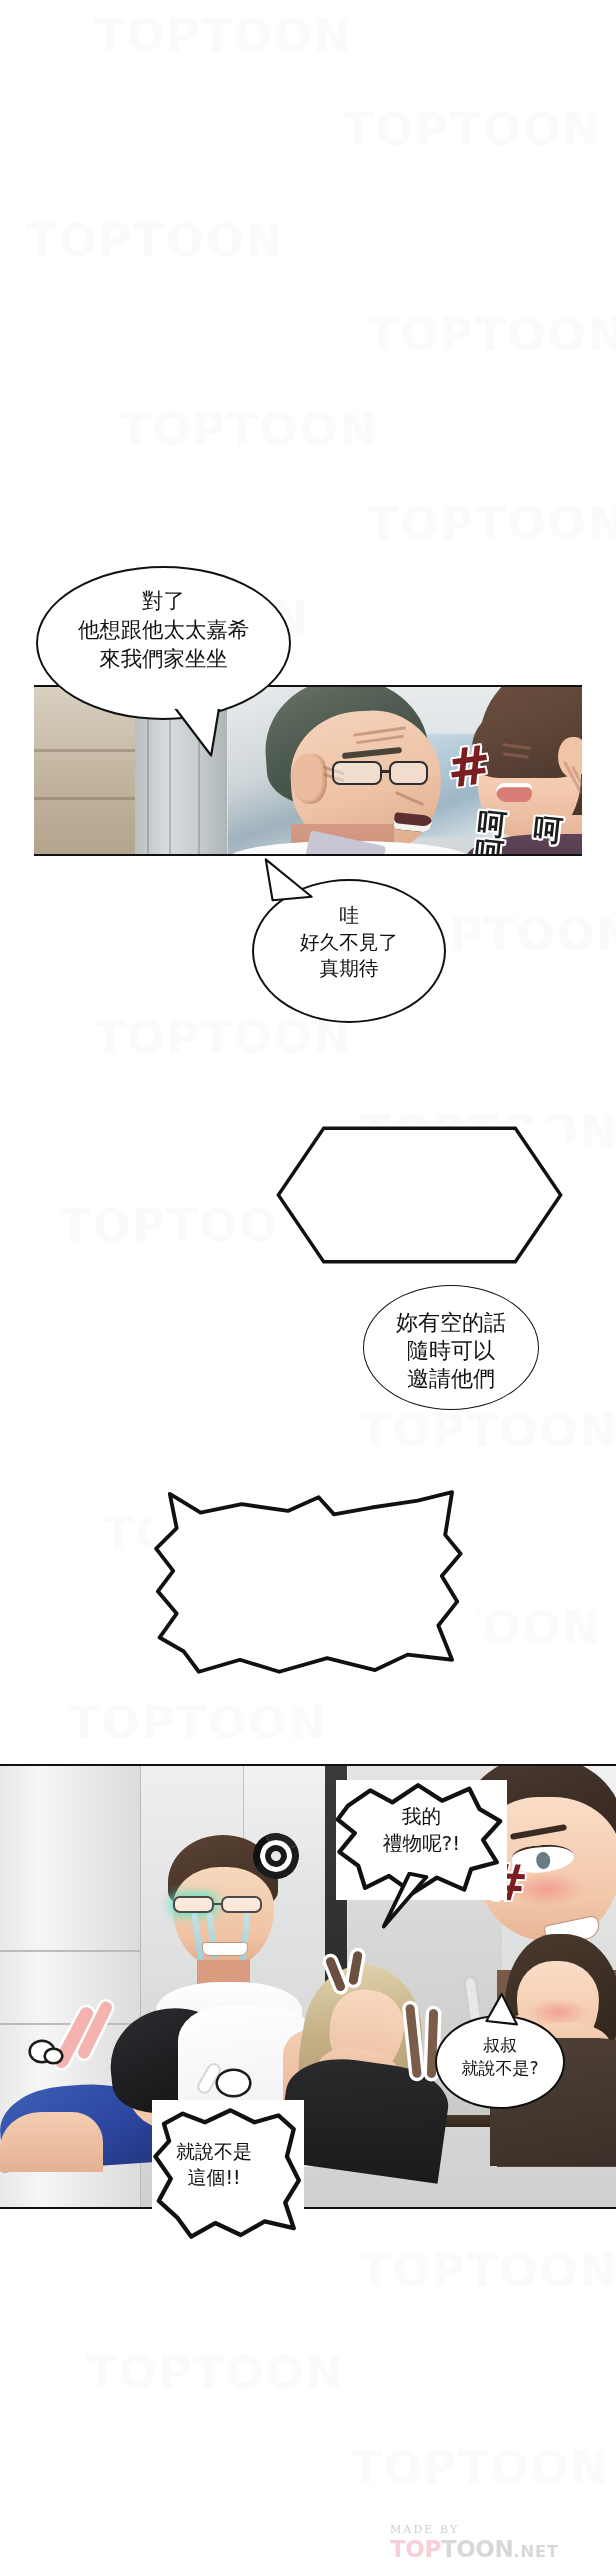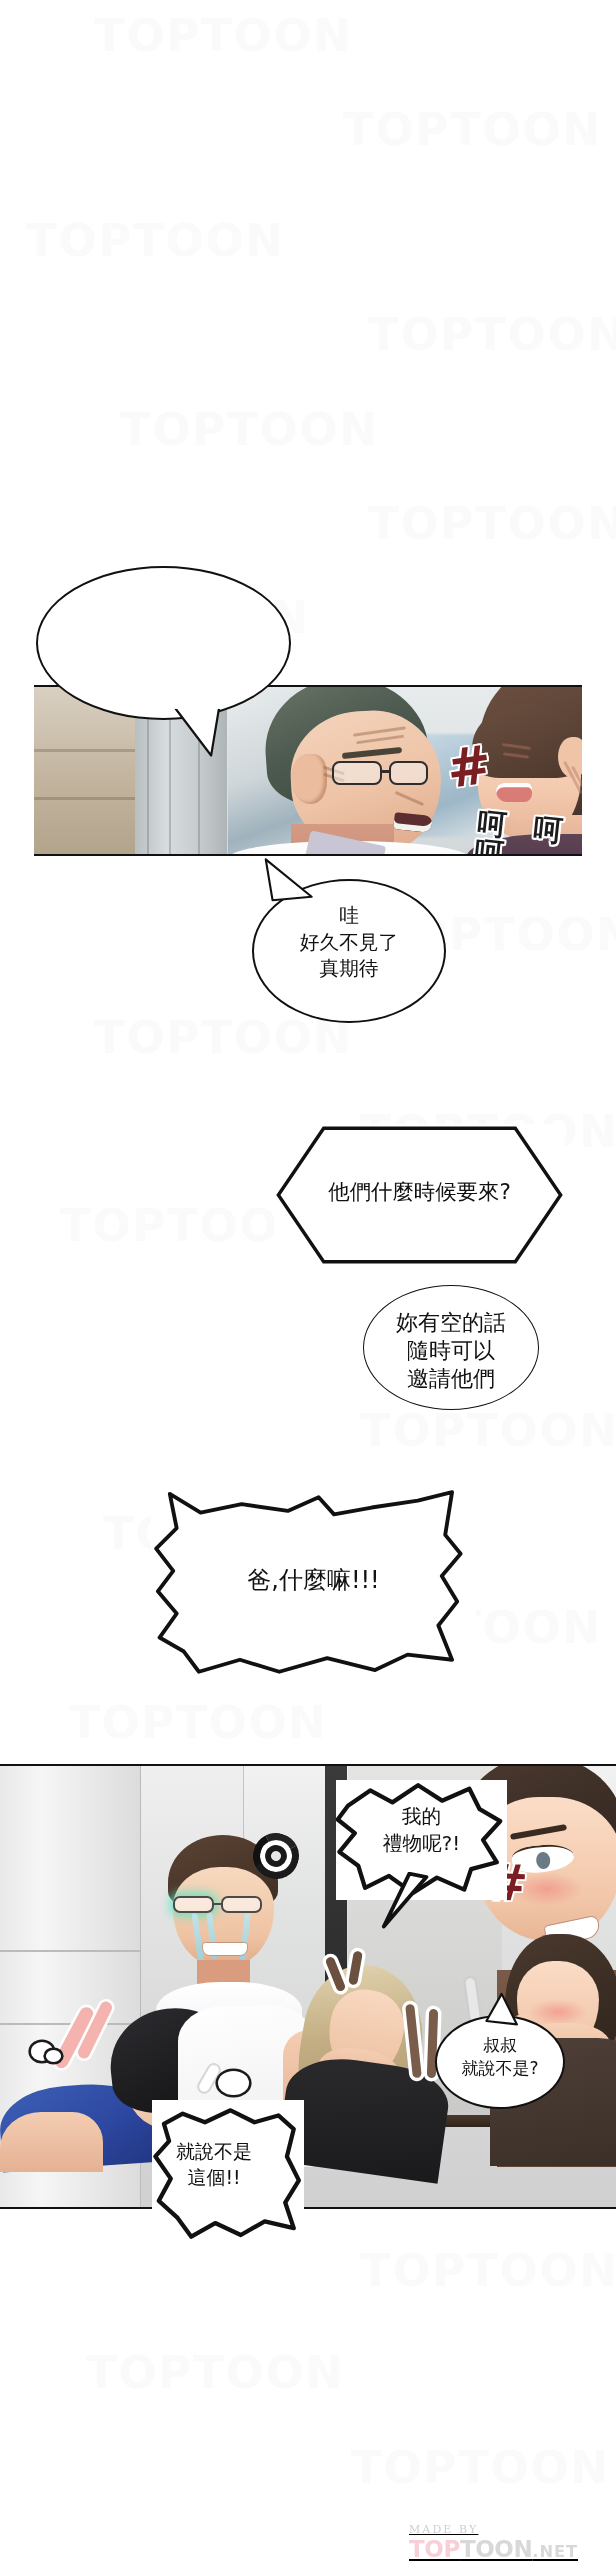--- a/index.html
+++ b/index.html
@@ -475,25 +475,24 @@
     box-shadow: 0 0 0 2.1px rgba(120,120,120,.25);
   }
   .puff {
     position:absolute; background:#fff; border-radius:50%;
     box-shadow: 0 0 0 2.6px #1b1b1b;
   }
 
   
   .footer-wm {
     position:absolute;
-    left: 409px;
+    left: 390px;
     top: 2523px;
     z-index: 4;
     user-select:none;
-    text-decoration:underline;
   }
   .footer-wm .made {
     font-family:"DejaVu Serif","Liberation Serif",serif;
     font-size: 11px;
     letter-spacing: 2.1px;
     color: #cfcfcf;
     font-variant: small-caps;
     text-transform: uppercase;
   }
   .footer-wm .brand {
@@ -582,46 +581,47 @@
     <div class="anger" style="left:413px;top:53px;font-size:53px;transform:rotate(-8deg);">#</div>
 
     <div class="sfx" style="left:442px;top:127px;font-size:29px;letter-spacing:8.6px;transform:rotate(6deg);">呵 呵 呵</div>
   </div>
 
   <div class="oval-bubble" style="left:36px;top:566px;width:255px;height:154px;"></div>
   <svg class="tail" style="left:168px;top:702px;width:69px;height:57px;" viewBox="0 0 80 66">
     <polygon points="6,4 60,2 50,62" fill="#fff" stroke="#111" stroke-width="2.5" stroke-linejoin="round"></polygon>
     <rect x="4" y="0" width="58" height="8" fill="#fff"></rect>
   </svg>
+  <div class="bubble-text" style="left:36px;top:587px;width:255px;font-size:21.4px;">對了
+他想跟他太太嘉希
+來我們家坐坐</div>
 
   <div class="oval-bubble" style="left:252px;top:879px;width:194px;height:144px;"></div>
   <svg class="tail" style="left:257px;top:856px;width:60px;height:51px;" viewBox="0 0 70 60">
     <polygon points="10,4 64,48 18,52" fill="#fff" stroke="#111" stroke-width="2.5" stroke-linejoin="round"></polygon>
   </svg>
   <div class="bubble-text" style="left:252px;top:903px;width:194px;font-size:19.7px;">哇
 好久不見了
 真期待</div>
 
   <svg class="hex-bubble" style="left:274px;top:1124px;width:291px;height:142px;" viewBox="0 0 340 166">
     <polygon points="58,5 282,5 335,83 282,161 58,161 5,83" fill="#fff" stroke="#111" stroke-width="4" stroke-linejoin="miter"></polygon>
   </svg>
-  <div class="bubble-text" style="left:274px;top:1178px;width:291px;font-size:21.4px;">他們什麼時候要來?</div>
 
   <div class="oval-bubble thin" style="left:363px;top:1285px;width:176px;height:125px;"></div>
   <div class="bubble-text" style="left:363px;top:1309px;width:176px;font-size:22px;line-height:1.28;">妳有空的話
 隨時可以
 邀請他們</div>
 
   <svg class="hex-bubble" style="left:151px;top:1475px;width:325px;height:219px;" viewBox="0 0 380 256">
     <path d="M22,22 L58,44 L106,34 L160,42 L196,26 L214,46 L258,38 L312,30 L352,20
              L344,70 L362,92 L340,118 L358,148 L336,176 L352,216 L300,210 L262,228
              L206,214 L150,230 L104,216 L56,230 L38,206 L10,190 L30,162 L8,136
              L26,112 L6,86 L30,62 Z" fill="#fff" stroke="#111" stroke-width="4.5" stroke-linejoin="round"></path>
   </svg>
-  <div class="bubble-text" style="left:151px;top:1564px;width:325px;font-size:24px;">爸,什麼嘛!!!</div>
 
   <div class="panel" id="panel-2">
     <div class="p2-bg"></div>
     <div class="p2-fridge">
       <i style="top:184px"></i>
         <i style="top:257px"></i>
     </div>
     <div class="p2-cabinet"></div>
     <div class="p2-door"></div>
     <div class="p2-wall-r"></div>

